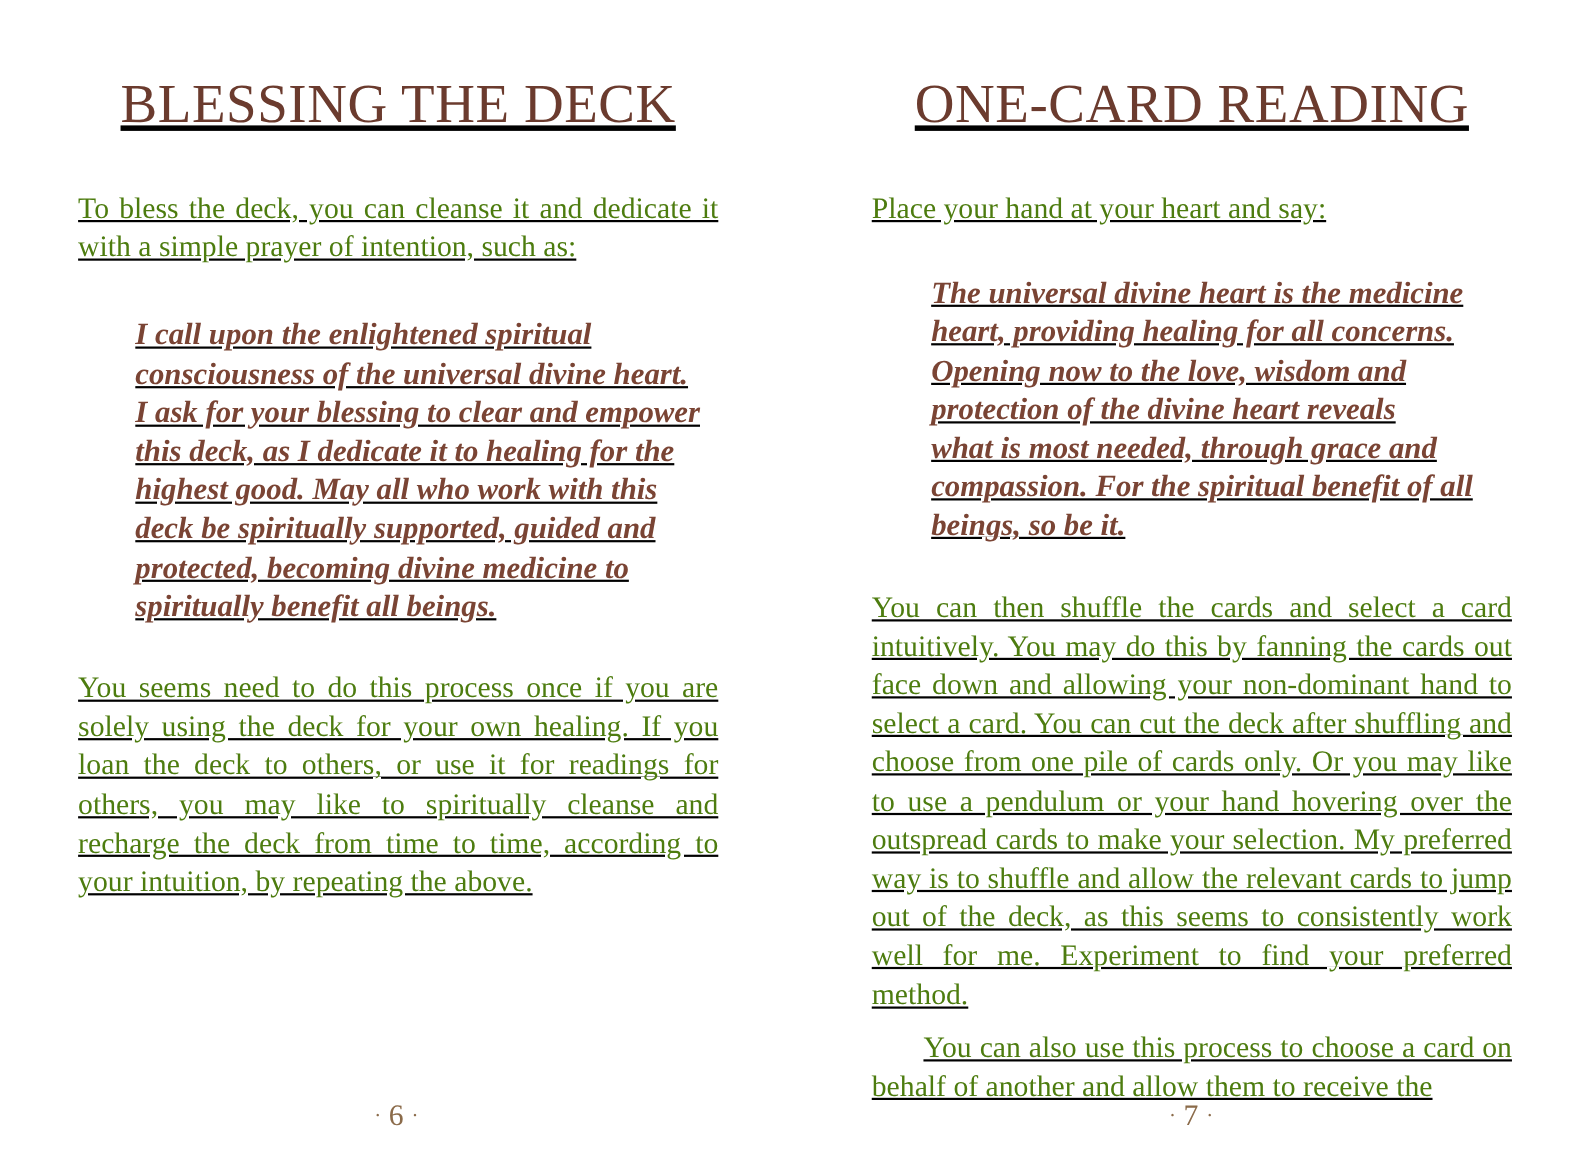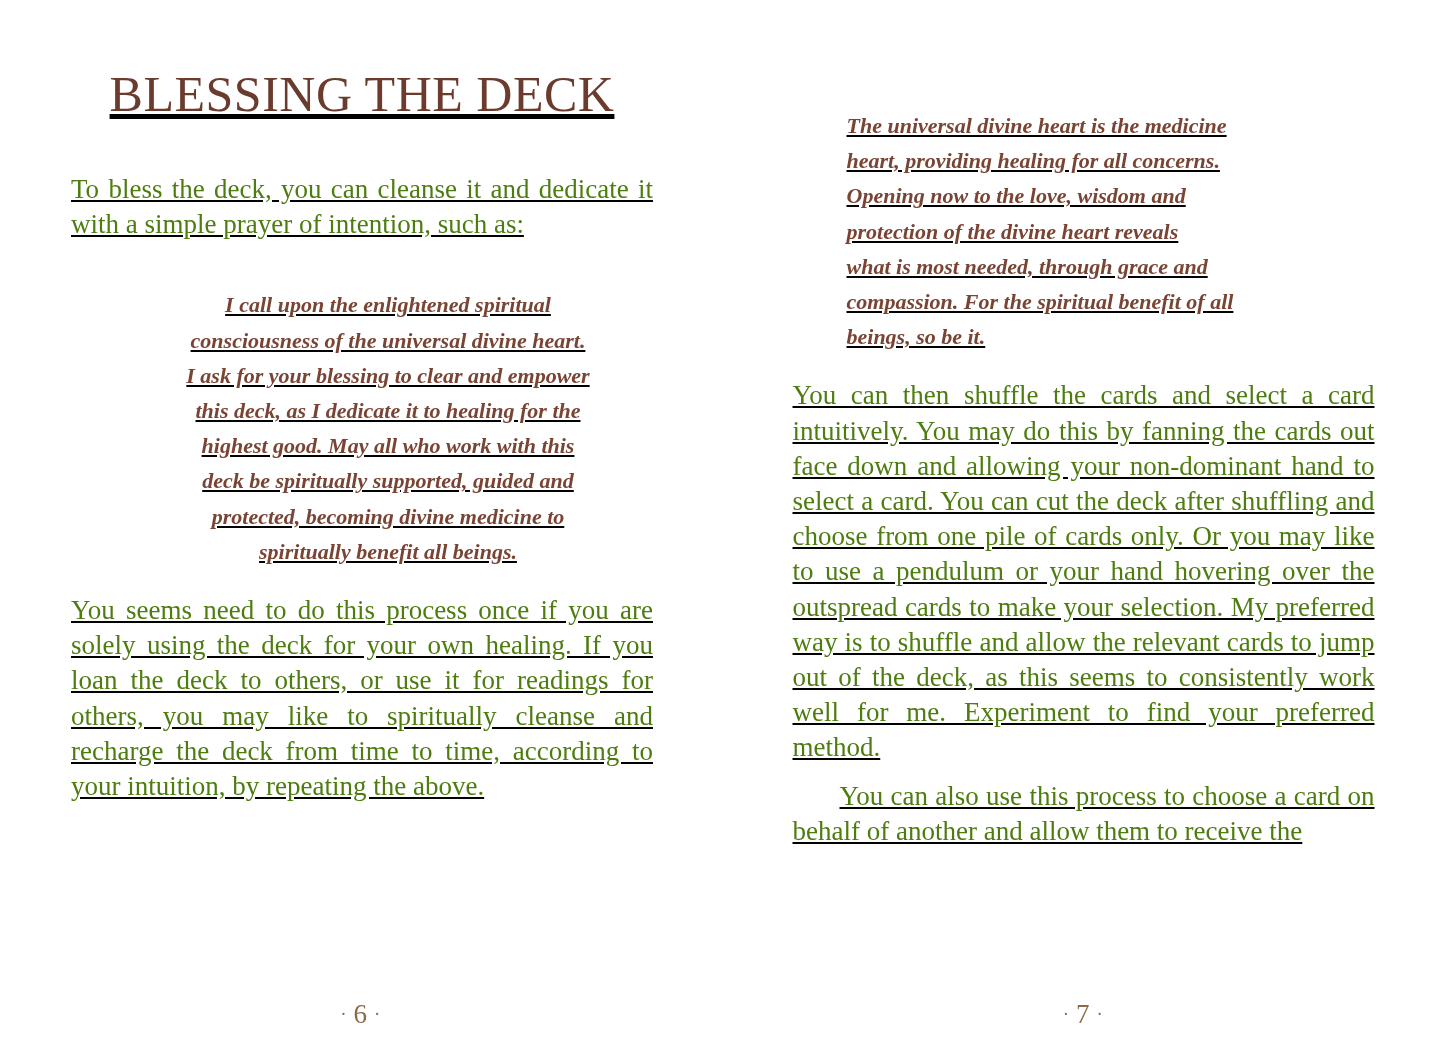--- a/index.html
+++ b/index.html
@@ -61,45 +61,44 @@
     text-align: justify;
     text-justify: inter-word;
     hyphens: none;
   }
 
   p.body-text.first-after-title {
     margin-top: 50px;
   }
 
   p.body-text.after-quote {
-    margin-top: 24px;
+    margin-top: 39px;
   }
 
   p.body-text.continued {
     margin-top: 13px;
     text-indent: 47px;
   }
 
   .quote-block {
     margin: 0;
     padding: 0;
-    font-size: 22px;
+    font-size: 28px;
     line-height: 35.2px;
     font-weight: bold;
     font-style: italic;
     color: #7A4434;
     text-align: left;
     white-space: pre-line;
   }
 
   .quote-left {
     margin-top: 45px;
     margin-left: 52px;
     width: 530px;
-    text-align: center;
   }
 
   .quote-right {
     margin-top: 42px;
     margin-left: 54px;
     width: 528px;
   }
 
   .folio {
     position: absolute;
@@ -148,21 +147,23 @@
     </div>
 
     <div class="folio">
       <span class="dot">·</span><span class="num">6</span><span class="dot">·</span>
     </div>
   </div>
 
   <div class="page page-right">
     <div class="page-body">
 
+      <h1 class="chapter-title">ONE-CARD READING</h1>
 
+      <p class="body-text first-after-title">Place your hand at your heart and say:</p>
 
       <blockquote class="quote-block quote-right">The universal divine heart is the medicine
 heart, providing healing for all concerns.
 Opening now to the love, wisdom and
 protection of the divine heart reveals
 what is most needed, through grace and
 compassion. For the spiritual benefit of all
 beings, so be it.</blockquote>
 
       <p class="body-text after-quote">You can then shuffle the cards and select a card intuitively. You may do this by fanning the cards out face down and allowing your non-dominant hand to select a card. You can cut the deck after shuffling and choose from one pile of cards only. Or you may like to use a pendulum or your hand hovering over the outspread cards to make your selection. My preferred way is to shuffle and allow the relevant cards to jump out of the deck, as this seems to consistently work well for me. Experiment to find your preferred method.</p>

